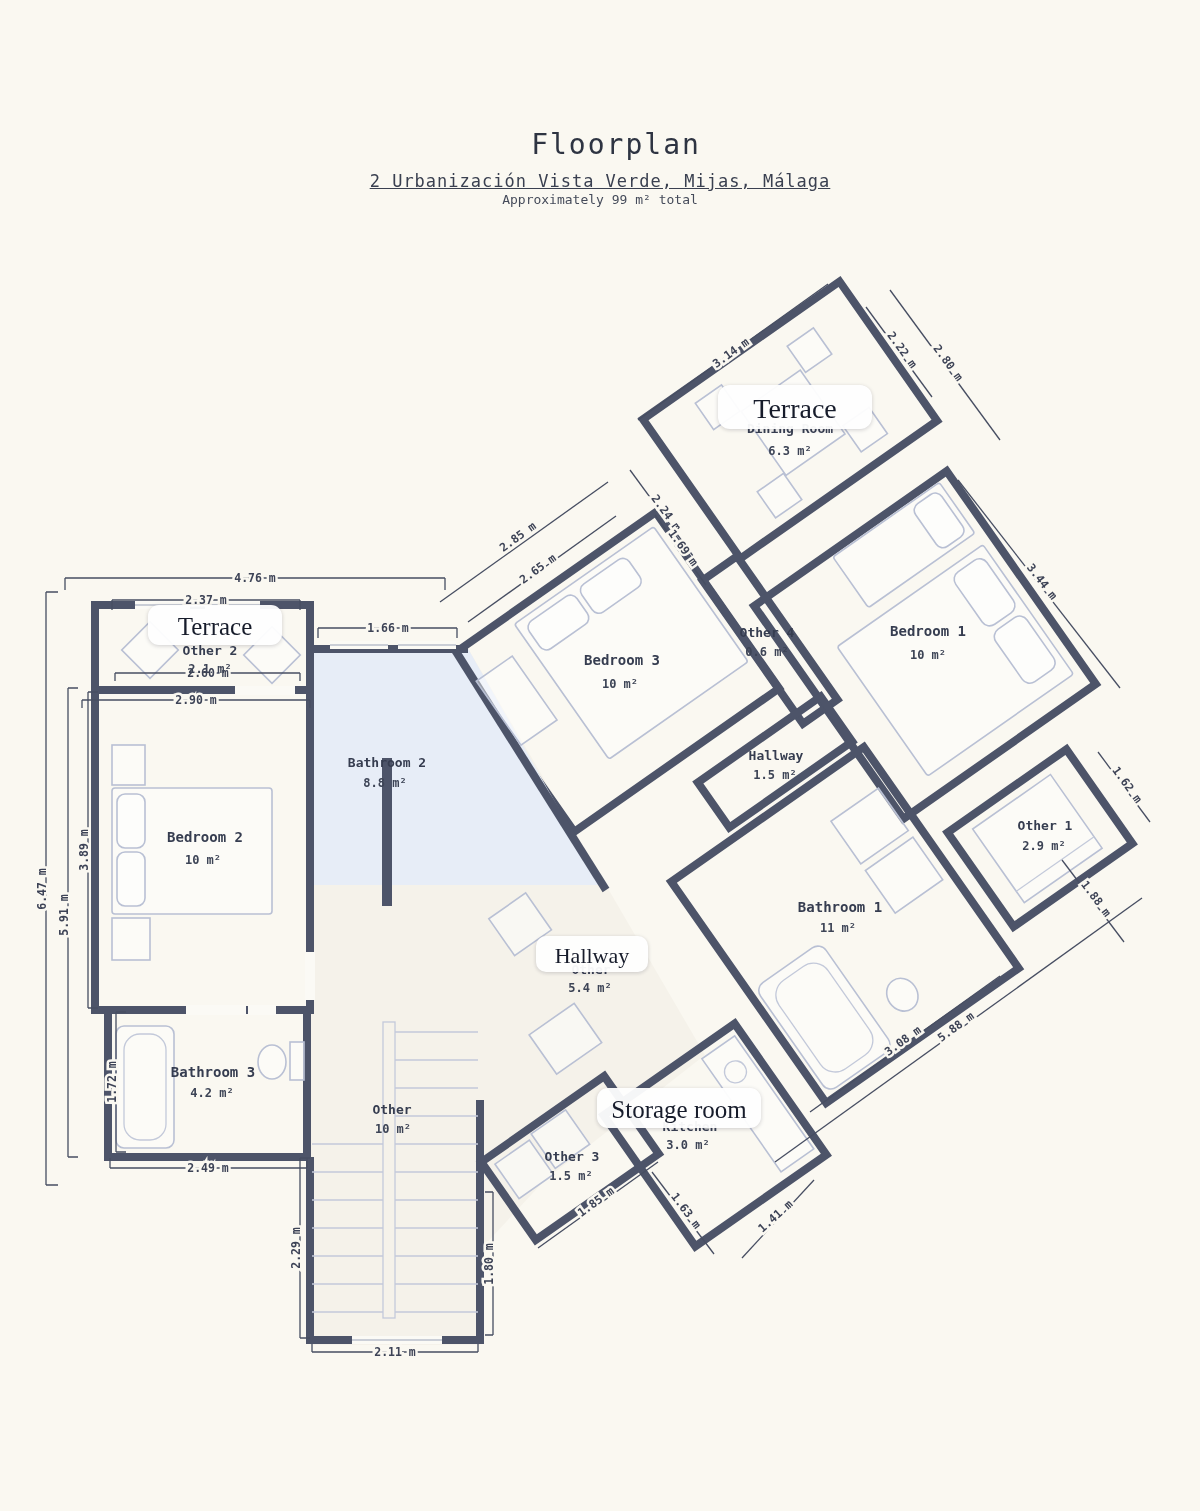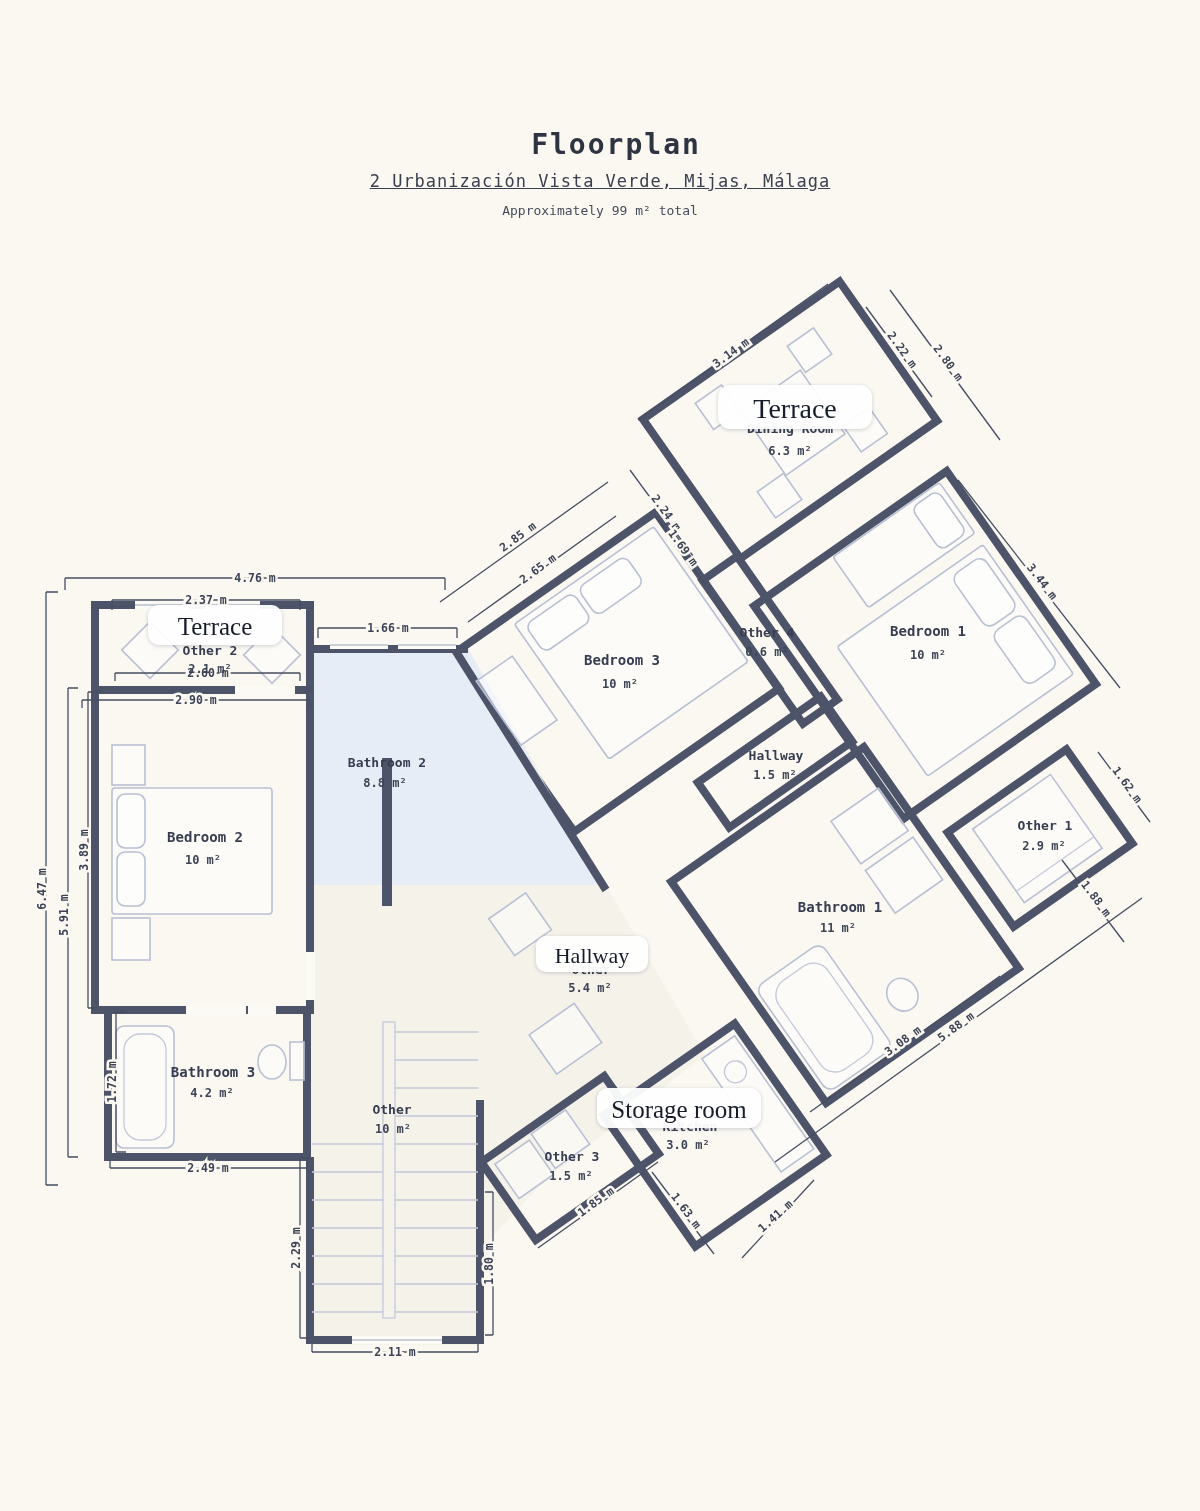--- a/index.html
+++ b/index.html
@@ -1,21 +1,21 @@
 <!DOCTYPE html>
 <html><head>
 <meta charset="utf-8">
 <style>
   html,body{margin:0;padding:0;background:#e9e7e1;}
   #page{position:relative;width:1200px;height:1511px;background:#faf8f1;margin:0 auto;
         font-family:"DejaVu Sans Mono", monospace;overflow:hidden;}
   #header{position:absolute;top:128px;left:0;width:100%;text-align:center;color:#2e3442;}
-  #plan-title{font-size:28px;font-weight:bold;letter-spacing:2px;margin-left:32px;}
+  #plan-title{font-size:28px;font-weight:normal;letter-spacing:2px;margin-left:32px;}
   #plan-address{font-size:17px;margin-top:10px;letter-spacing:1px;color:#3a4050;text-decoration:underline;}
-  #plan-total{font-size:13px;margin-top:12px;color:#454b5a;text-align:center;}
+  #plan-total{font-size:13px;margin-top:1px;color:#454b5a;text-align:center;}
   svg{position:absolute;top:0;left:0;}
   .wall{stroke:#4d5469;stroke-width:8;fill:none;}
   .wallthin{stroke:#4d5469;stroke-width:8;}
   .furn{stroke:#b9c0d4;stroke-width:1.6;fill:rgba(255,255,255,0.45);}
   .furnline{stroke:#c3c9da;stroke-width:1.3;fill:none;}
   .dim{stroke:#474e62;stroke-width:1.3;fill:none;}
   .dimtext{font-family:"DejaVu Sans Mono",monospace;font-size:11.5px;fill:#3d4356;
            text-anchor:middle;paint-order:stroke;stroke:#faf8f1;stroke-width:5px;font-weight:bold;}
   .roomname{font-family:"DejaVu Sans Mono",monospace;font-size:14px;font-weight:bold;
             fill:#363d50;text-anchor:middle;}

